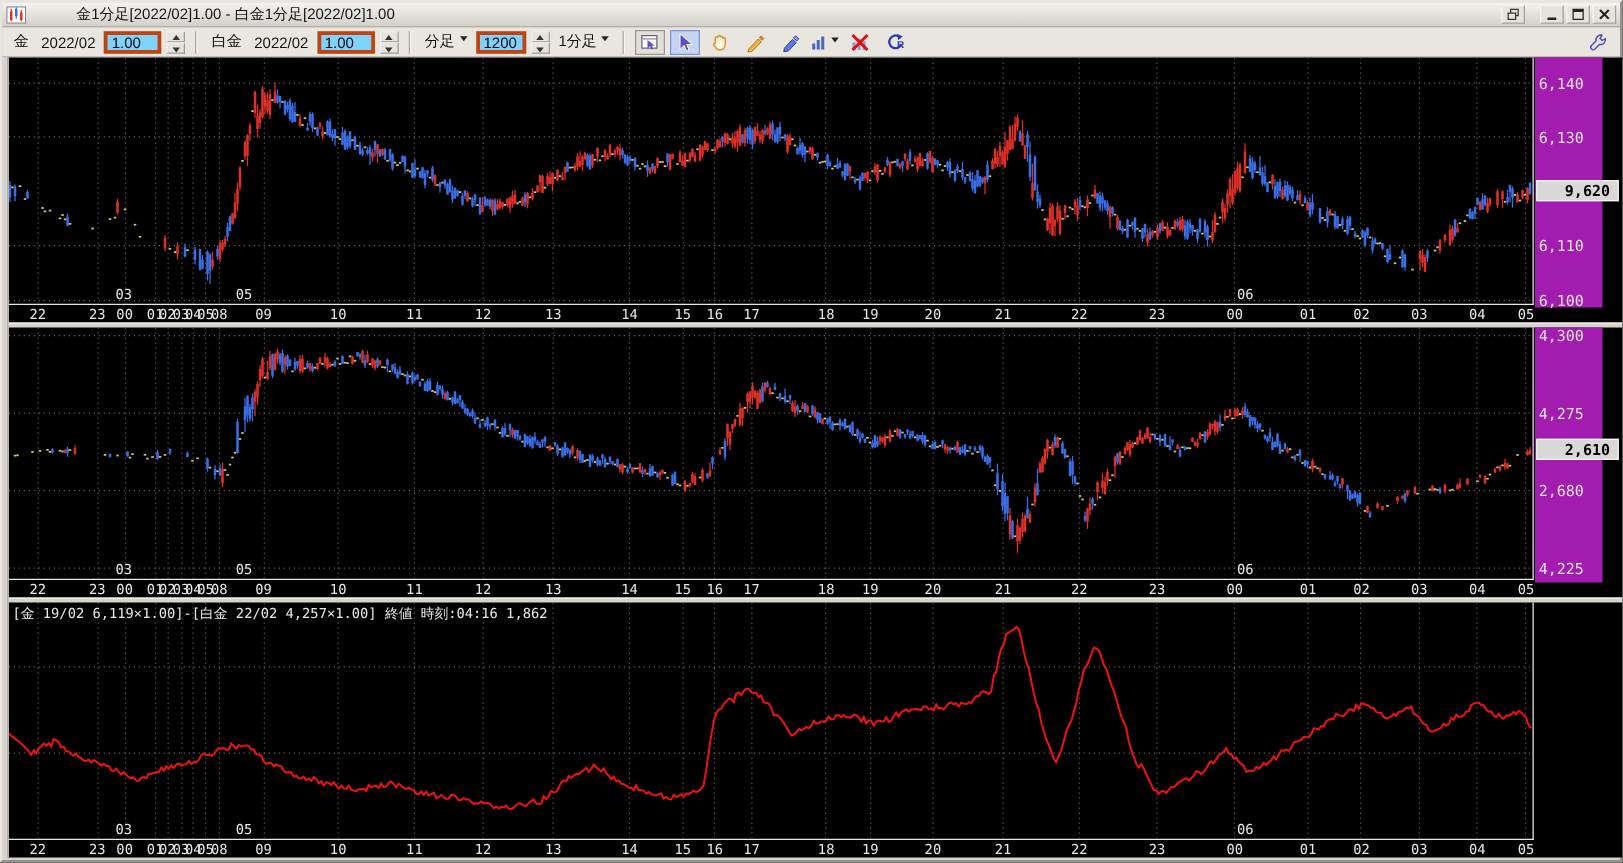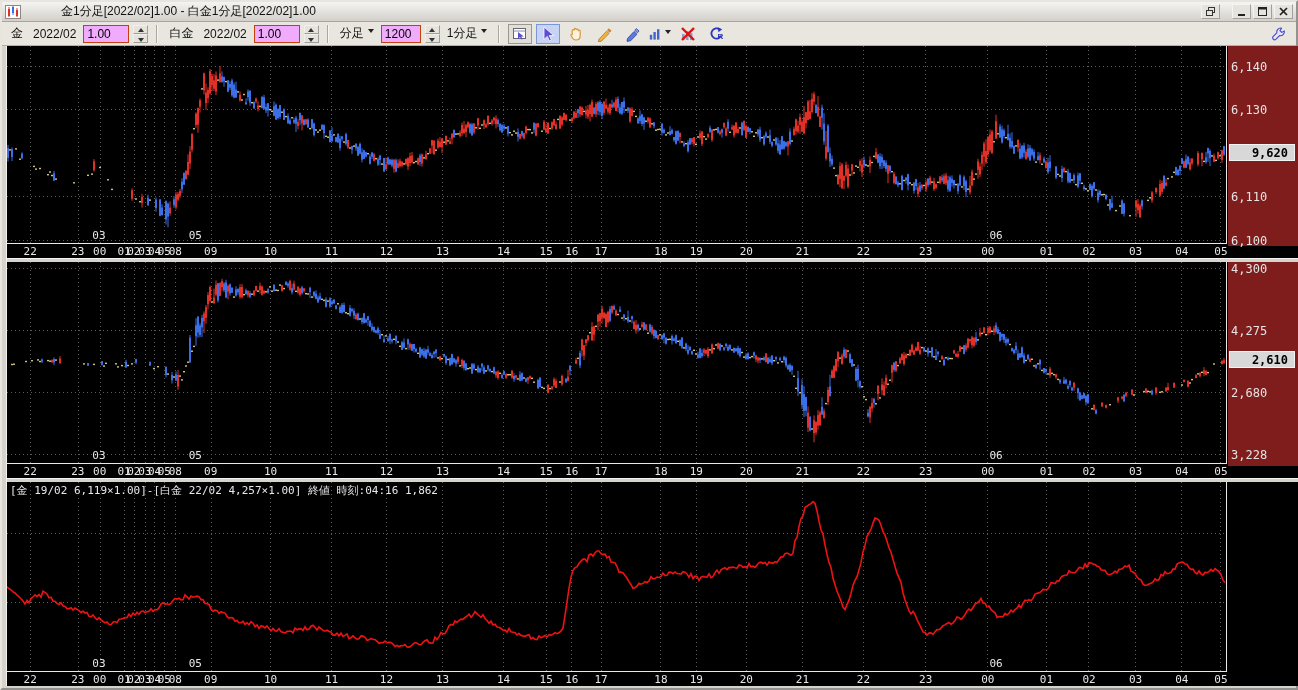--- a/index.html
+++ b/index.html
@@ -10,21 +10,21 @@
     display:flex; align-items:center; padding:0 3px;gap:36px; }
   .titlebar .ticon { width:16px; height:14px; margin-right:4px; flex:0 0 auto; }
   .titletext { font-size:12px; color:#111; white-space:nowrap; flex:1 1 auto; letter-spacing:0; }
   .winbtns { display:flex; align-items:center; gap:2px; }
   .wbtn { width:19px; height:15px; background:#e6e3dd; border:1px outset #f5f4f0; display:flex; align-items:center; justify-content:center; }
   .wbtn svg { display:block; }
   .wgap { width:8px; }
   
   .toolbar { height:24px; background:#e9e6e0; border-bottom:1px solid #b3b0aa; display:flex; align-items:center; padding:0 6px; gap:4px; font-size:12px; color:#111; }
   .tlabel { padding:0 3px; white-space:nowrap; }
-  .tinput { height:18px; border:1px solid #c2410c; background:#f0abfc; font-size:12px; padding:0 3px; font-family:"Liberation Sans",sans-serif; }
+  .tinput { height:18px; border:3px solid #c2410c; background:#7dd3fc; font-size:12px; padding:0 3px; font-family:"Liberation Sans",sans-serif; }
   .w44{width:46px;} .w40{width:40px;}
   .spin { width:15px; height:18px; display:flex; flex-direction:column; }
   .spin div { flex:1; background:#e6e3dd; border:1px outset #f2f0ec; position:relative; }
   .spin .up:after { content:""; position:absolute; left:3.5px; top:2.5px; border:3px solid transparent; border-bottom:4px solid #333; border-top:none; }
   .spin .dn:after { content:""; position:absolute; left:3.5px; top:3.5px; border:3px solid transparent; border-top:4px solid #333; border-bottom:none; }
   .tsep { width:2px; height:18px; border-left:1px solid #aaa7a1; border-right:1px solid #f6f5f2; margin:0 4px; }
   .caret { display:inline-block; width:0; height:0; border:3.5px solid transparent; border-top:4.5px solid #222; margin-left:4px; vertical-align:1px; }
   .ibtn { width:24px; height:20px; display:flex; align-items:center; justify-content:center; border:1px solid transparent; background:transparent; }
   .ibtn.boxed { border:1px solid #9a978f; background:#e2dfd8; }
   .ibtn.selected { background:#c6d3f2; border:1px solid #7a96d8; }
@@ -36,21 +36,21 @@
   .p0 { height:212px; } .p1 { height:216px; } .p2 { height:204px; }
   .sep { height:4px; background:#d6d3cd; border-top:1px solid #f4f3f0; }
   .plot { position:absolute; left:0; top:0; width:1220px; border-right:1px solid #e8e8e8; border-bottom:1px solid #e8e8e8; overflow:hidden; }
   .p0 .plot { height:198px; } .p1 .plot { height:202px; } .p2 .plot { height:190px; }
   .plot svg { position:absolute; left:0; top:0; }
   .infoline { position:absolute; left:3px; top:1px; font-family:"DejaVu Sans Mono",monospace; font-size:11px; color:#e8e8e8; white-space:nowrap; z-index:3; text-shadow:1px 1px 0 #000; }
   .datelabel { position:absolute; bottom:1px; font-family:"DejaVu Sans Mono",monospace; font-size:11px; color:#e8e8e8; z-index:2; }
   .axis { position:absolute; left:0; width:1220px; height:13px; }
   .p0 .axis { top:199px; } .p1 .axis { top:203px; } .p2 .axis { top:191px; }
   .axis span { position:absolute; top:0; transform:translateX(-50%); font-family:"DejaVu Sans Mono",monospace; font-size:11px; color:#e8e8e8; white-space:nowrap; }
-  .scale { position:absolute; left:1221px; width:71px; top:0; bottom:12px; background:#7f1d1d; }
+  .scale { position:absolute; left:1221px; width:54px; top:0; bottom:12px; background:#a21caf; }
   .ytick { position:absolute; left:3px; font-family:"DejaVu Sans Mono",monospace; font-size:12px; color:#e4e4e4; }
   .curbox { position:absolute; left:1px; width:66px; height:17px; background:#d8d8d8; border:1px solid #f4f4f4;
     color:#000; font-family:"DejaVu Sans Mono",monospace; font-size:12px; font-weight:bold; text-align:right; padding:1px 6px 0 0; z-index:4; }
 </style>
 </head>
 <body>
 
 <div class="win">
 
   <div class="titlebar">
@@ -2143,21 +2143,21 @@
             <span style="left: 85.2%;">01</span>
             <span style="left: 88.7%;">02</span>
             <span style="left: 92.5%;">03</span>
             <span style="left: 96.3%;">04</span>
             <span style="left: 99.5%;">05</span>
           </div>
         <div class="scale">
             <div class="ytick" style="top: 0px;">4,300</div>
             <div class="ytick" style="top: 62px;">4,275</div>
             <div class="ytick" style="top: 124px;">2,680</div>
-            <div class="ytick" style="top: 186px;">3,228</div>
+            <div class="ytick" style="top: 186px;">4,225</div>
             <div class="curbox" style="top: 89px;">2,610</div>
           </div>
       </div>
       <div class="sep"></div>
 
       <div class="panel p2">
         <div class="plot">
             <svg width="1219" height="189" xmlns="http://www.w3.org/2000/svg">
               <line x1="23.5" y1="0" x2="23.5" y2="189" stroke="#5c5c5c" stroke-dasharray="1 3"></line>
               <line x1="71.5" y1="0" x2="71.5" y2="189" stroke="#5c5c5c" stroke-dasharray="1 3"></line>

